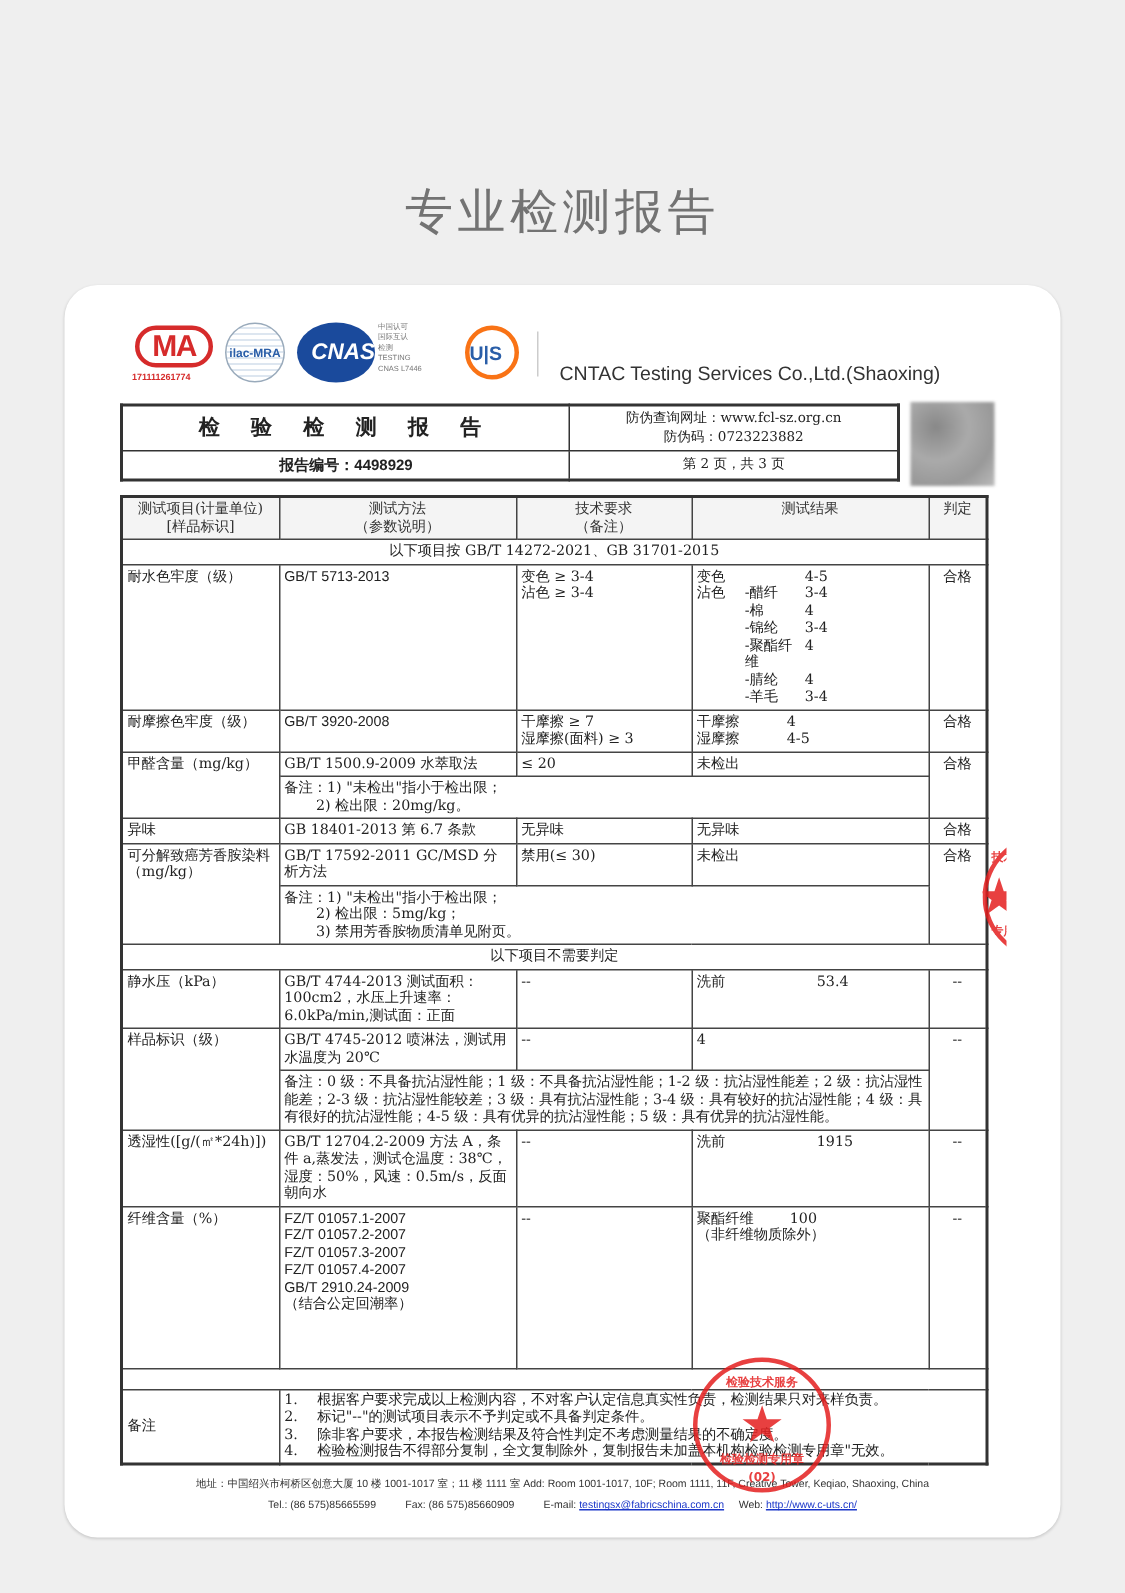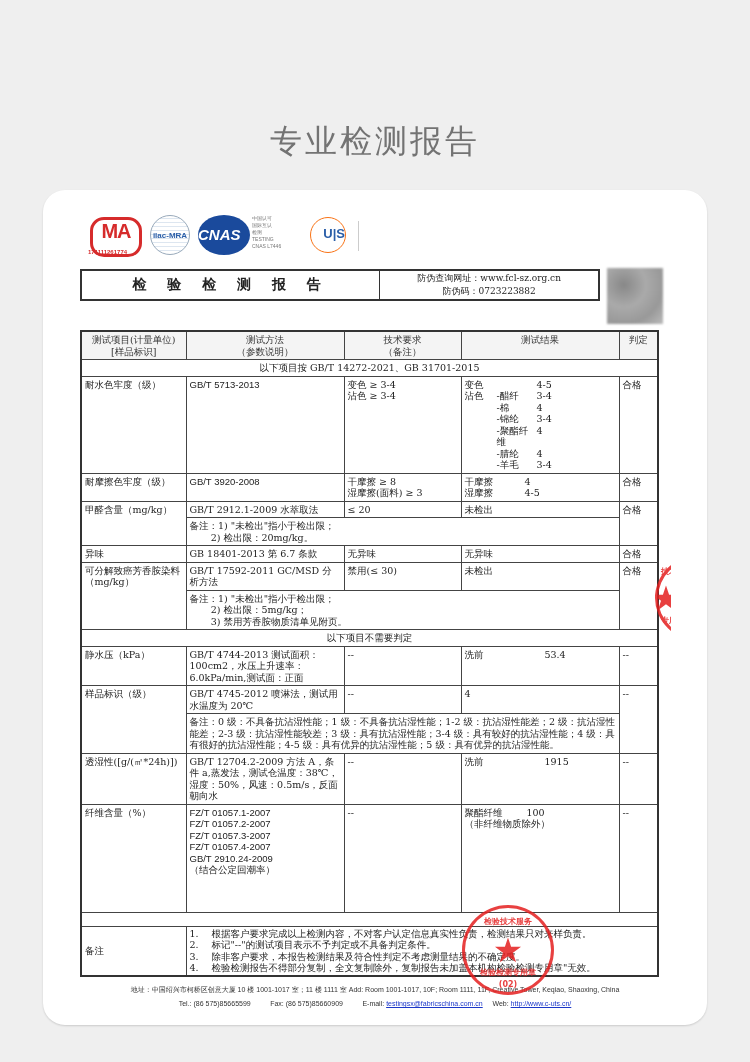--- a/index.html
+++ b/index.html
@@ -2,39 +2,39 @@
 <html><head>
 <meta charset="utf-8">
 <style>
   * { box-sizing: border-box; margin: 0; padding: 0; }
   html, body { width: 750px; height: 1062px; background: #efefef; overflow: hidden; }
   body { font-family: "DejaVu Sans", "Liberation Sans", sans-serif; color: #222; position: relative; }
   .page-title { position: absolute; top: 120px; left: 0; width: 750px; text-align: center; font-size: 32px; color: #737373; letter-spacing: 3px; font-weight: 300; }
   .card { position: absolute; left: 43px; top: 190px; width: 664px; height: 835px; background: #fff; border-radius: 22px; box-shadow: 0 1px 2px rgba(0,0,0,0.15); }
   .doc { position: absolute; left: 80px; top: 205px; width: 590px; font-family: "DejaVu Serif", "Liberation Serif", serif; }
   .logos { position: relative; height: 60px; }
-  .cma { position: absolute; left: 10px; top: 12px; width: 52px; height: 40px; border: 3px solid #d62b2b; border-radius: 14px; color: #d62b2b; font: bold 20px "Liberation Sans", sans-serif; text-align: center; line-height: 22px; letter-spacing: -1px; }
+  .cma { position: absolute; left: 10px; top: 12px; width: 52px; height: 28px; border: 3px solid #d62b2b; border-radius: 14px; color: #d62b2b; font: bold 20px "Liberation Sans", sans-serif; text-align: center; line-height: 22px; letter-spacing: -1px; }
   .cma-num { position: absolute; left: 8px; top: 44px; font: bold 6px "Liberation Sans", sans-serif; color: #d62b2b; }
   .ilac { position: absolute; left: 70px; top: 10px; width: 40px; height: 40px; border-radius: 50%; border: 1px solid #9ab; background: repeating-linear-gradient(0deg, #fff 0 3px, #dde6f0 3px 4px); color: #2a5ea8; font: bold 8px "Liberation Sans", sans-serif; text-align: center; line-height: 40px; }
-  .cnas { position: absolute; left: 118px; top: 10px; width: 52px; height: 40px; border-radius: 50%; background: #1a4a9c; color: #fff; font: italic bold 15px "Liberation Sans", sans-serif; text-align: left; line-height: 40px; }
+  .cnas { position: absolute; left: 118px; top: 10px; width: 52px; height: 40px; border-radius: 50%; background: #1a4a9c; color: #fff; font: italic bold 15px "Liberation Sans", sans-serif; text-align: right; line-height: 40px; }
   .cnas-text { position: absolute; left: 172px; top: 10px; font: 5px "Liberation Sans", sans-serif; color: #777; line-height: 7px; white-space: pre; }
-  .uts { position: absolute; left: 230px; top: 12px; width: 36px; height: 36px; border-radius: 50%; border: 1px solid #f97316; color: #2a5ea8; font: bold 13px "Liberation Sans", sans-serif; text-align: right; line-height: 32px; }
+  .uts { position: absolute; left: 230px; top: 12px; width: 36px; height: 36px; border-radius: 50%; border: 3px solid #f97316; color: #2a5ea8; font: bold 13px "Liberation Sans", sans-serif; text-align: left; line-height: 32px; }
   .vbar { position: absolute; left: 278px; top: 16px; width: 1px; height: 30px; background: #ccc; }
   .co-cn { position: absolute; left: 293px; top: 14px; font: bold 17px "DejaVu Serif", serif; letter-spacing: 1px; color: #222; }
   .co-en { position: absolute; left: 293px; top: 36px; font: 13px "Liberation Sans", sans-serif; color: #333; }
   .hdr { position: absolute; top: 64px; left: 0; width: 520px; border: 2px solid #333; border-collapse: collapse; }
   .hdr td { border: 1px solid #333; text-align: center; vertical-align: middle; font-size: 9px; }
   .hdr .big { font: bold 14px "DejaVu Serif", serif; letter-spacing: 8px; height: 30px; margin-left: 44px; }
   .hdr .num { font: bold 10px "Liberation Sans", sans-serif; height: 20px; }
   .qr { position: absolute; left: 527px; top: 63px; width: 56px; height: 56px; background: radial-gradient(circle at 30% 30%, #888, #aaa 40%, #999 70%, #bbb); filter: blur(1px); }
   .main { position: absolute; top: 125px; left: 0; width: 577px; border-collapse: collapse; border: 2px solid #333; table-layout: fixed; }
   .main td { border: 1px solid #444; font-size: 9.5px; line-height: 11.5px; vertical-align: top; padding: 2px 3px; color: #222; }
   .main .th td { background: #f4f4f4; text-align: center; color: #333; margin-top: 24px; }
   .main .span-row td { text-align: center; }
-  .ctr { }
+  .ctr { text-align: center; }
   .pre { white-space: pre; }
   .sans { font-family: "Liberation Sans", sans-serif; }
   .res { display: grid; grid-template-columns: 32px 40px 30px; }
   .res2 { display: grid; grid-template-columns: 60px 40px; }
   .footer { position: absolute; top: 778px; left: 0; width: 590px; text-align: center; font: 7px "Liberation Sans", sans-serif; color: #333; line-height: 14px; }
   .footer a { color: #1b37c9; text-decoration: underline; }
   .seal { position: absolute; border: 3px solid #e41f1f; border-radius: 50%; color: #e41f1f; opacity: 0.85; }
   .seal .star { position: absolute; left: 50%; top: 50%; transform: translate(-50%,-50%); font-size: 34px; line-height: 1; }
   .seal .ring { position: absolute; width: 100%; text-align: center; font-size: 8px; font-weight: bold; }
   .seal-edge { position: absolute; left: 655px; top: 555px; width: 16px; height: 86px; overflow: hidden; }
@@ -53,30 +53,35 @@
     <div class="cma-num">171111261774</div>
     <div class="ilac">ilac-MRA</div>
     <div class="cnas">CNAS</div>
     <div class="cnas-text">中国认可
 国际互认
 检测
 TESTING
 CNAS L7446</div>
     <div class="uts">U|S</div>
     <div class="vbar"></div>
+    <div class="co-en">CNTAC Testing Services Co.,Ltd.(Shaoxing)</div>
   </div>
 
   <table class="hdr">
     <tbody>
         <tr>
       <td class="big">检 验 检 测 报 告</td>
       <td>
         <div>防伪查询网址：www.fcl-sz.org.cn</div>
         <div>防伪码：0723223882</div>
       </td>
+    </tr>
+    <tr>
+      <td class="num">报告编号：4498929</td>
+      <td>第 2 页，共 3 页</td>
     </tr>
   </tbody>
     </table>
   <div class="qr"></div>
 
   <table class="main">
     <colgroup>
       <col style="width:105px">
         <col style="width:158px">
         <col style="width:117px">
@@ -139,38 +144,38 @@
               <span>-羊毛</span>
               <span>3-4</span>
             </div>
       </td>
       <td class="ctr">合格</td>
     </tr>
 
     <tr>
       <td>耐摩擦色牢度（级）</td>
       <td class="sans">GB/T 3920-2008</td>
-      <td class="pre">干摩擦 ≥ 8
+      <td class="pre">干摩擦 ≥ 7
 湿摩擦(面料) ≥ 3</td>
       <td>
         <div class="res2">
               <span>干摩擦</span>
               <span>4</span>
             </div>
         <div class="res2">
               <span>湿摩擦</span>
               <span>4-5</span>
             </div>
       </td>
       <td class="ctr">合格</td>
     </tr>
 
     <tr>
       <td rowspan="2">甲醛含量（mg/kg）</td>
-      <td>GB/T 2912.1-2009 水萃取法</td>
+      <td>GB/T 1500.9-2009 水萃取法</td>
       <td>≤ 20</td>
       <td>未检出</td>
       <td rowspan="2" class="ctr">合格</td>
     </tr>
     <tr>
       <td colspan="3" class="pre">备注：1) "未检出"指小于检出限；
        2) 检出限：20mg/kg。</td>
     </tr>
 
     <tr>

